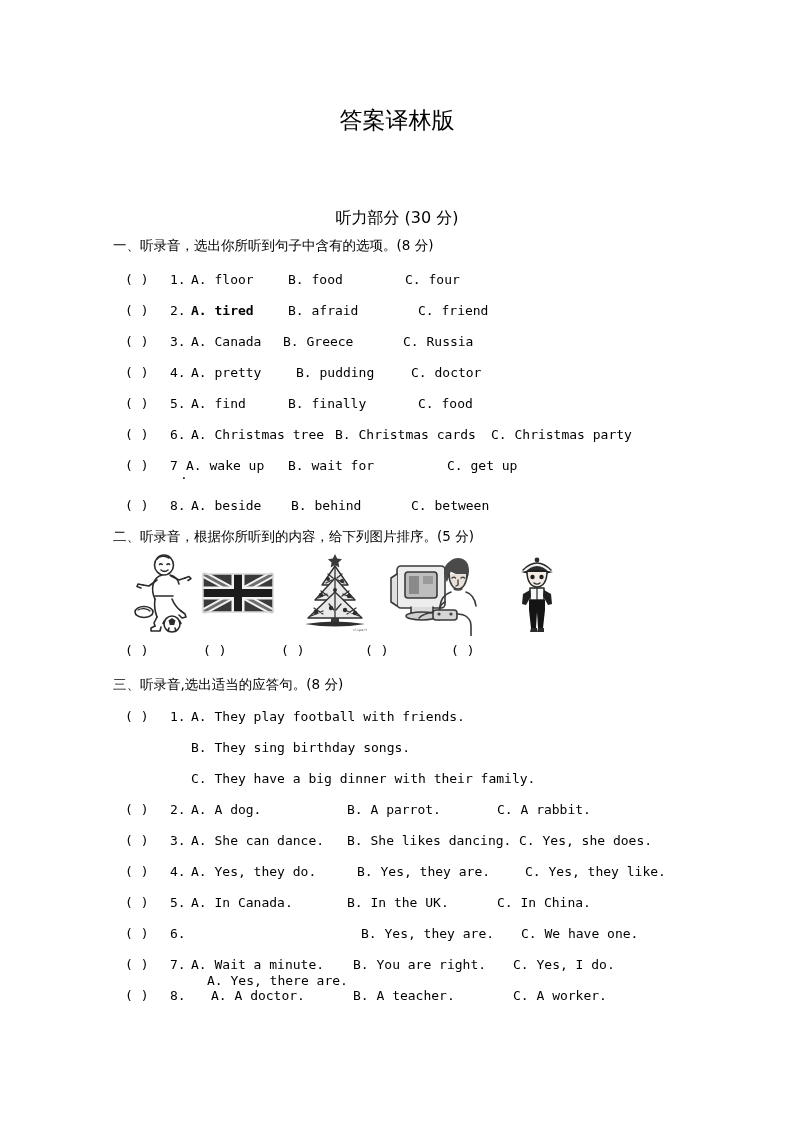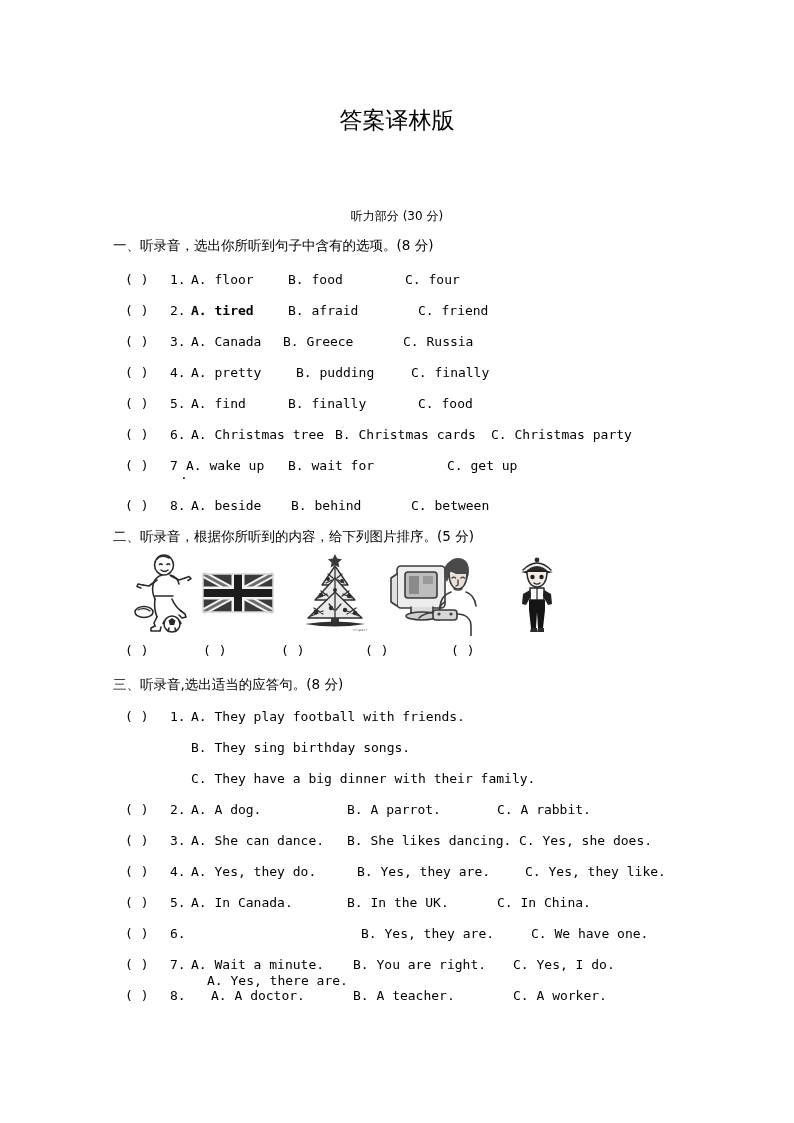--- a/index.html
+++ b/index.html
@@ -36,21 +36,21 @@
     letter-spacing: 0px;
   }
 
   
   .part-banner {
     position: absolute;
     left: 113px;
     width: 568px;
     text-align: center;
     font-family: "DejaVu Sans", "Liberation Sans", sans-serif;
-    font-size: 12px;
+    font-size: 16px;
   }
 
   
   .sec-head {
     position: absolute;
     left: 113px;
     font-family: "DejaVu Sans", "Liberation Sans", sans-serif;
     font-size: 13.5px;
     white-space: nowrap;
   }
@@ -158,21 +158,21 @@
     <span class="opt" style="left:78px;">A. Canada</span>
     <span class="opt" style="left:170px;">B. Greece</span>
     <span class="opt" style="left:290px;">C. Russia</span>
   </div>
 
   <div class="qrow" style="top:365px;">
     <span class="brk">(        )</span>
     <span class="num">4.</span>
     <span class="opt" style="left:78px;">A. pretty</span>
     <span class="opt" style="left:183px;">B. pudding</span>
-    <span class="opt" style="left:298px;">C. finally</span>
+    <span class="opt" style="left:298px;">C. doctor</span>
   </div>
 
   <div class="qrow" style="top:396px;">
     <span class="brk">(        )</span>
     <span class="num">5.</span>
     <span class="opt" style="left:78px;">A. find</span>
     <span class="opt" style="left:175px;">B. finally</span>
     <span class="opt" style="left:305px;">C. food</span>
   </div>
 
@@ -373,21 +373,21 @@
     <span class="opt" style="left:78px;">A. In Canada.</span>
     <span class="opt" style="left:234px;">B. In the UK.</span>
     <span class="opt" style="left:384px;">C. In China.</span>
   </div>
 
   <div class="qrow" style="top:926px;">
     <span class="brk">(        )</span>
     <span class="num">6.</span>
     <span class="opt" style="left:94px;margin-top:47px;">A. Yes, there are.</span>
     <span class="opt" style="left:248px;">B. Yes, they are.</span>
-    <span class="opt" style="left:418px;">C. We have one.</span>
+    <span class="opt" style="left:408px;">C. We have one.</span>
   </div>
 
   <div class="qrow" style="top:957px;">
     <span class="brk">(        )</span>
     <span class="num">7.</span>
     <span class="opt" style="left:78px;">A. Wait a minute.</span>
     <span class="opt" style="left:240px;">B. You are right.</span>
     <span class="opt" style="left:400px;">C. Yes, I do.</span>
   </div>
 

